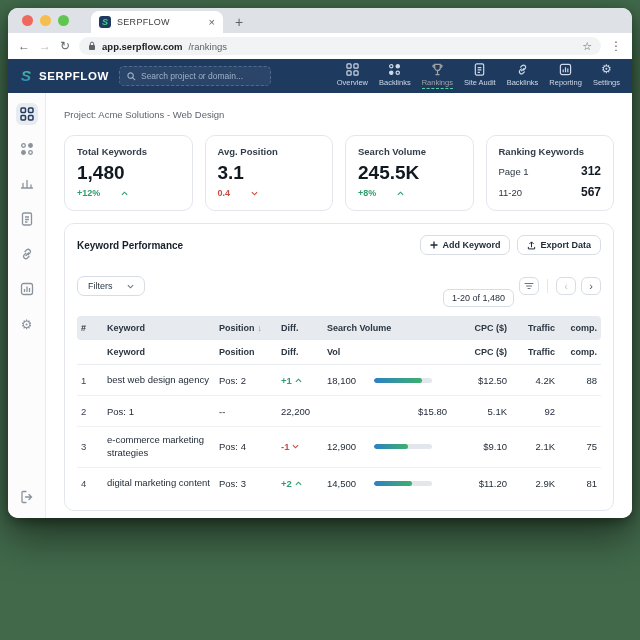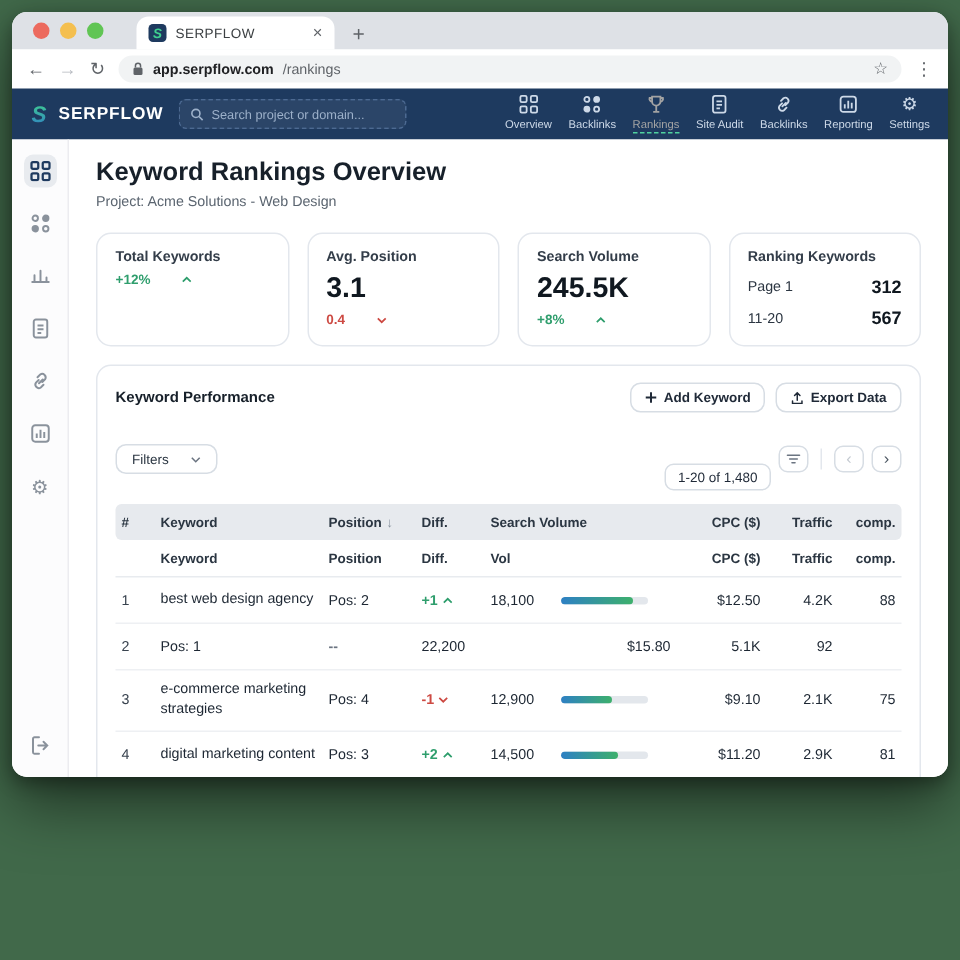--- a/index.html
+++ b/index.html
@@ -270,26 +270,26 @@
       </span>
       <span class="sb-ico sb-logout">
         <svg viewBox="0 0 14 14" fill="none" stroke="currentColor" stroke-width="1.3" stroke-linecap="round">
             <path d="M6 1.5H3a1 1 0 0 0-1 1v9a1 1 0 0 0 1 1h3"></path>
             <path d="M9 4.5 11.5 7 9 9.5M11.5 7H5.5"></path>
           </svg>
       </span>
     </div>
 
     <div class="main">
-      <div class="page-title">Keyword Rankings Overview</div>
       <div class="page-sub">Project: Acme Solutions - Web Design</div>
 
       <div class="stats">
         <div class="card">
           <div class="card-label">Total Keywords</div>
+          <div class="card-value">1,480</div>
           <div class="card-delta up">
             <span>+12%</span>
             <svg class="chev" width="7" height="5" viewBox="0 0 8 5">
                 <polyline points="1,4 4,1 7,4" fill="none" stroke="currentColor" stroke-width="1.3"></polyline>
               </svg>
           </div>
         </div>
         <div class="card">
           <div class="card-label">Avg. Position</div>
           <div class="card-value">3.1</div>

